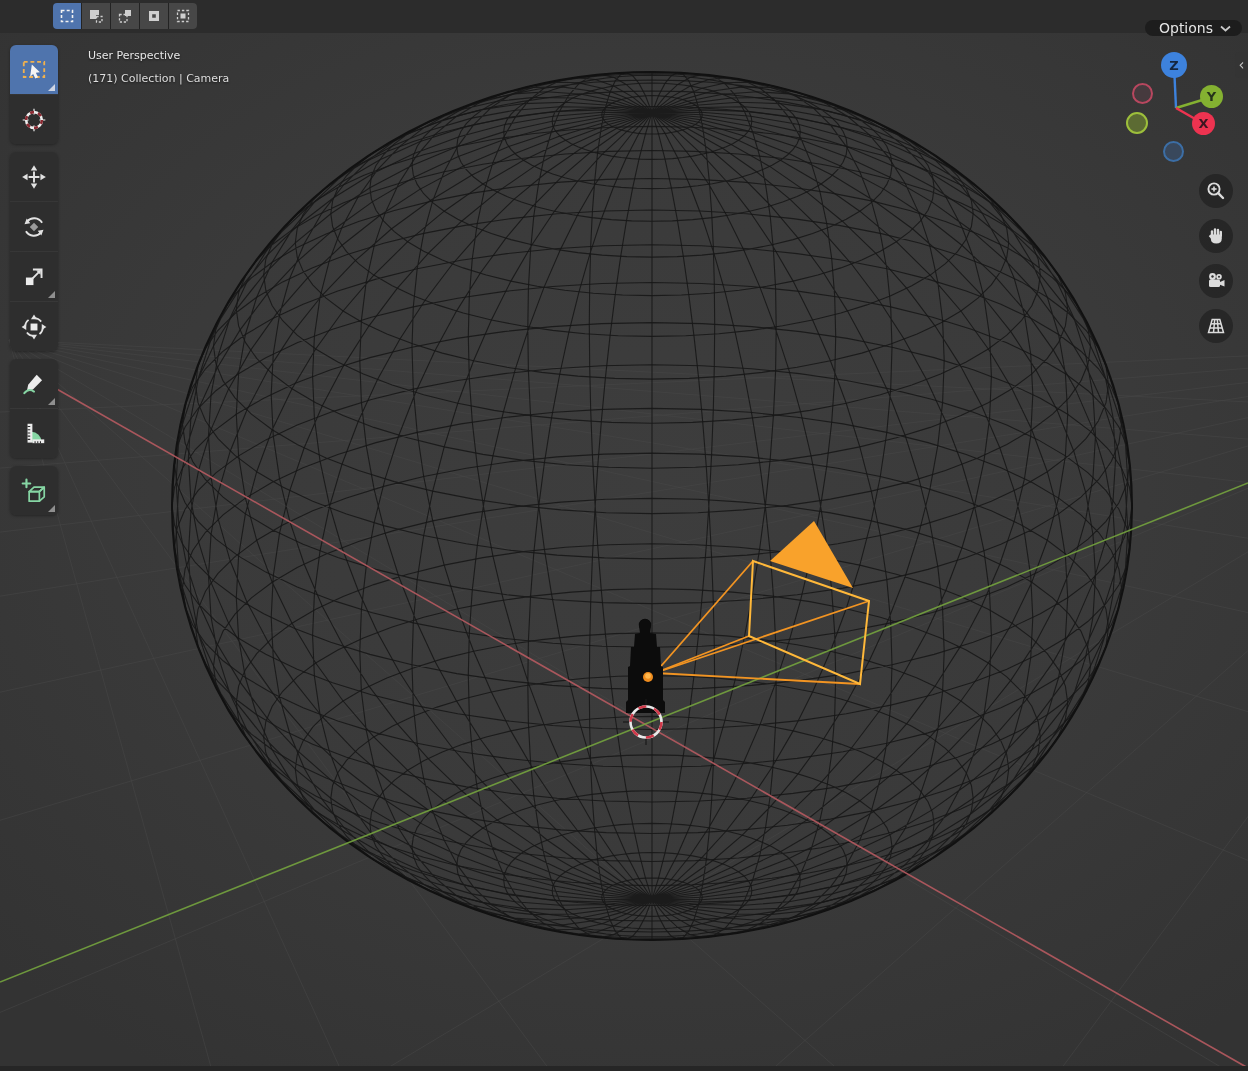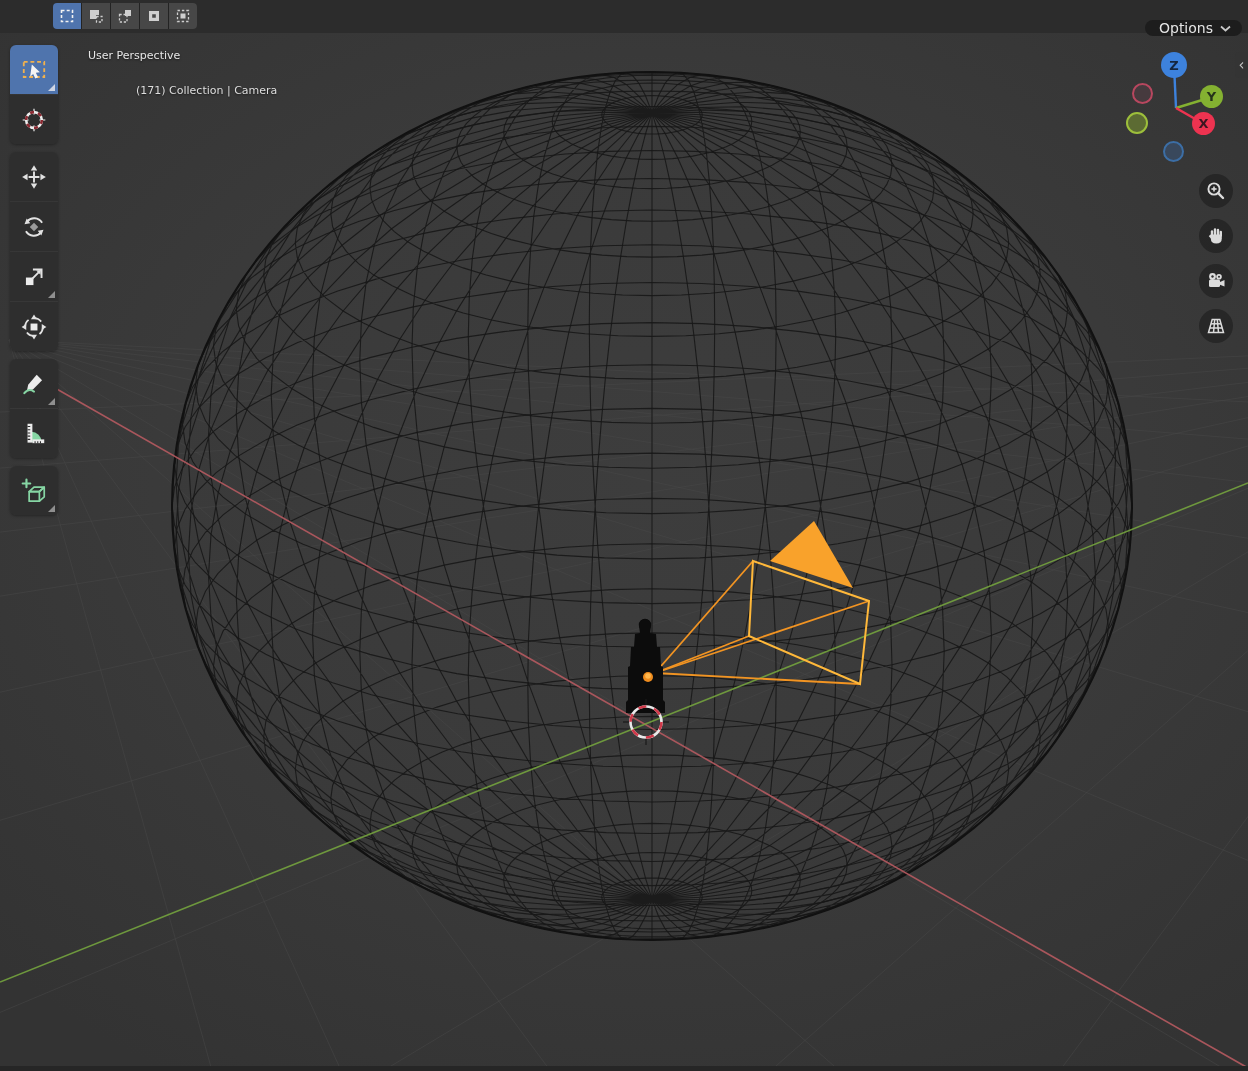--- a/index.html
+++ b/index.html
@@ -11,21 +11,21 @@
   #topbar{position:absolute;left:0;top:0;width:100%;height:33px;background:#2c2c2c;z-index:30;}
   #mode-group{position:absolute;left:53px;top:3px;height:26px;display:flex;gap:1px;background:#232323;
               border-radius:4px;overflow:hidden;}
   .mode-btn{width:28px;height:26px;background:#474747;display:flex;align-items:center;justify-content:center;cursor:pointer;}
   .mode-btn.active{background:#4f74ad;}
   #options-btn{position:absolute;right:6px;top:3px;height:16px;background:#1d1d1d;border-radius:13px;
                color:#e4e4e4;font-size:14px;display:flex;align-items:center;gap:7px;padding:0 11px 0 14px;cursor:pointer;margin-top:17px;}
   
   .vp-text{position:absolute;color:#e7e7e7;font-size:11px;z-index:20;text-shadow:0 1px 2px rgba(0,0,0,.55);white-space:nowrap;}
   #vp-line1{left:88px;top:49px;}
-  #vp-line2{left:88px;top:84px;color:#dedede;margin-left:48px;}
+  #vp-line2{left:88px;top:72px;color:#dedede;}
   
   #toolbar{position:absolute;left:10px;top:45px;z-index:25;display:flex;flex-direction:column;gap:8px;}
   .tool-group{display:flex;flex-direction:column;gap:1px;border-radius:6px;overflow:hidden;box-shadow:0 1px 3px rgba(0,0,0,.35);}
   .tool-btn{width:48px;height:49px;background:#2e2e2e;display:flex;align-items:center;justify-content:center;
             position:relative;cursor:pointer;}
   .tool-btn.active{background:#4f74ad;}
   .tri{position:absolute;right:3px;bottom:3px;}
   
   .gz-ball{position:absolute;border-radius:50%;z-index:26;display:flex;align-items:center;justify-content:center;
            font-weight:bold;font-size:13px;color:rgba(10,14,20,.78);cursor:pointer;box-sizing:border-box;}

